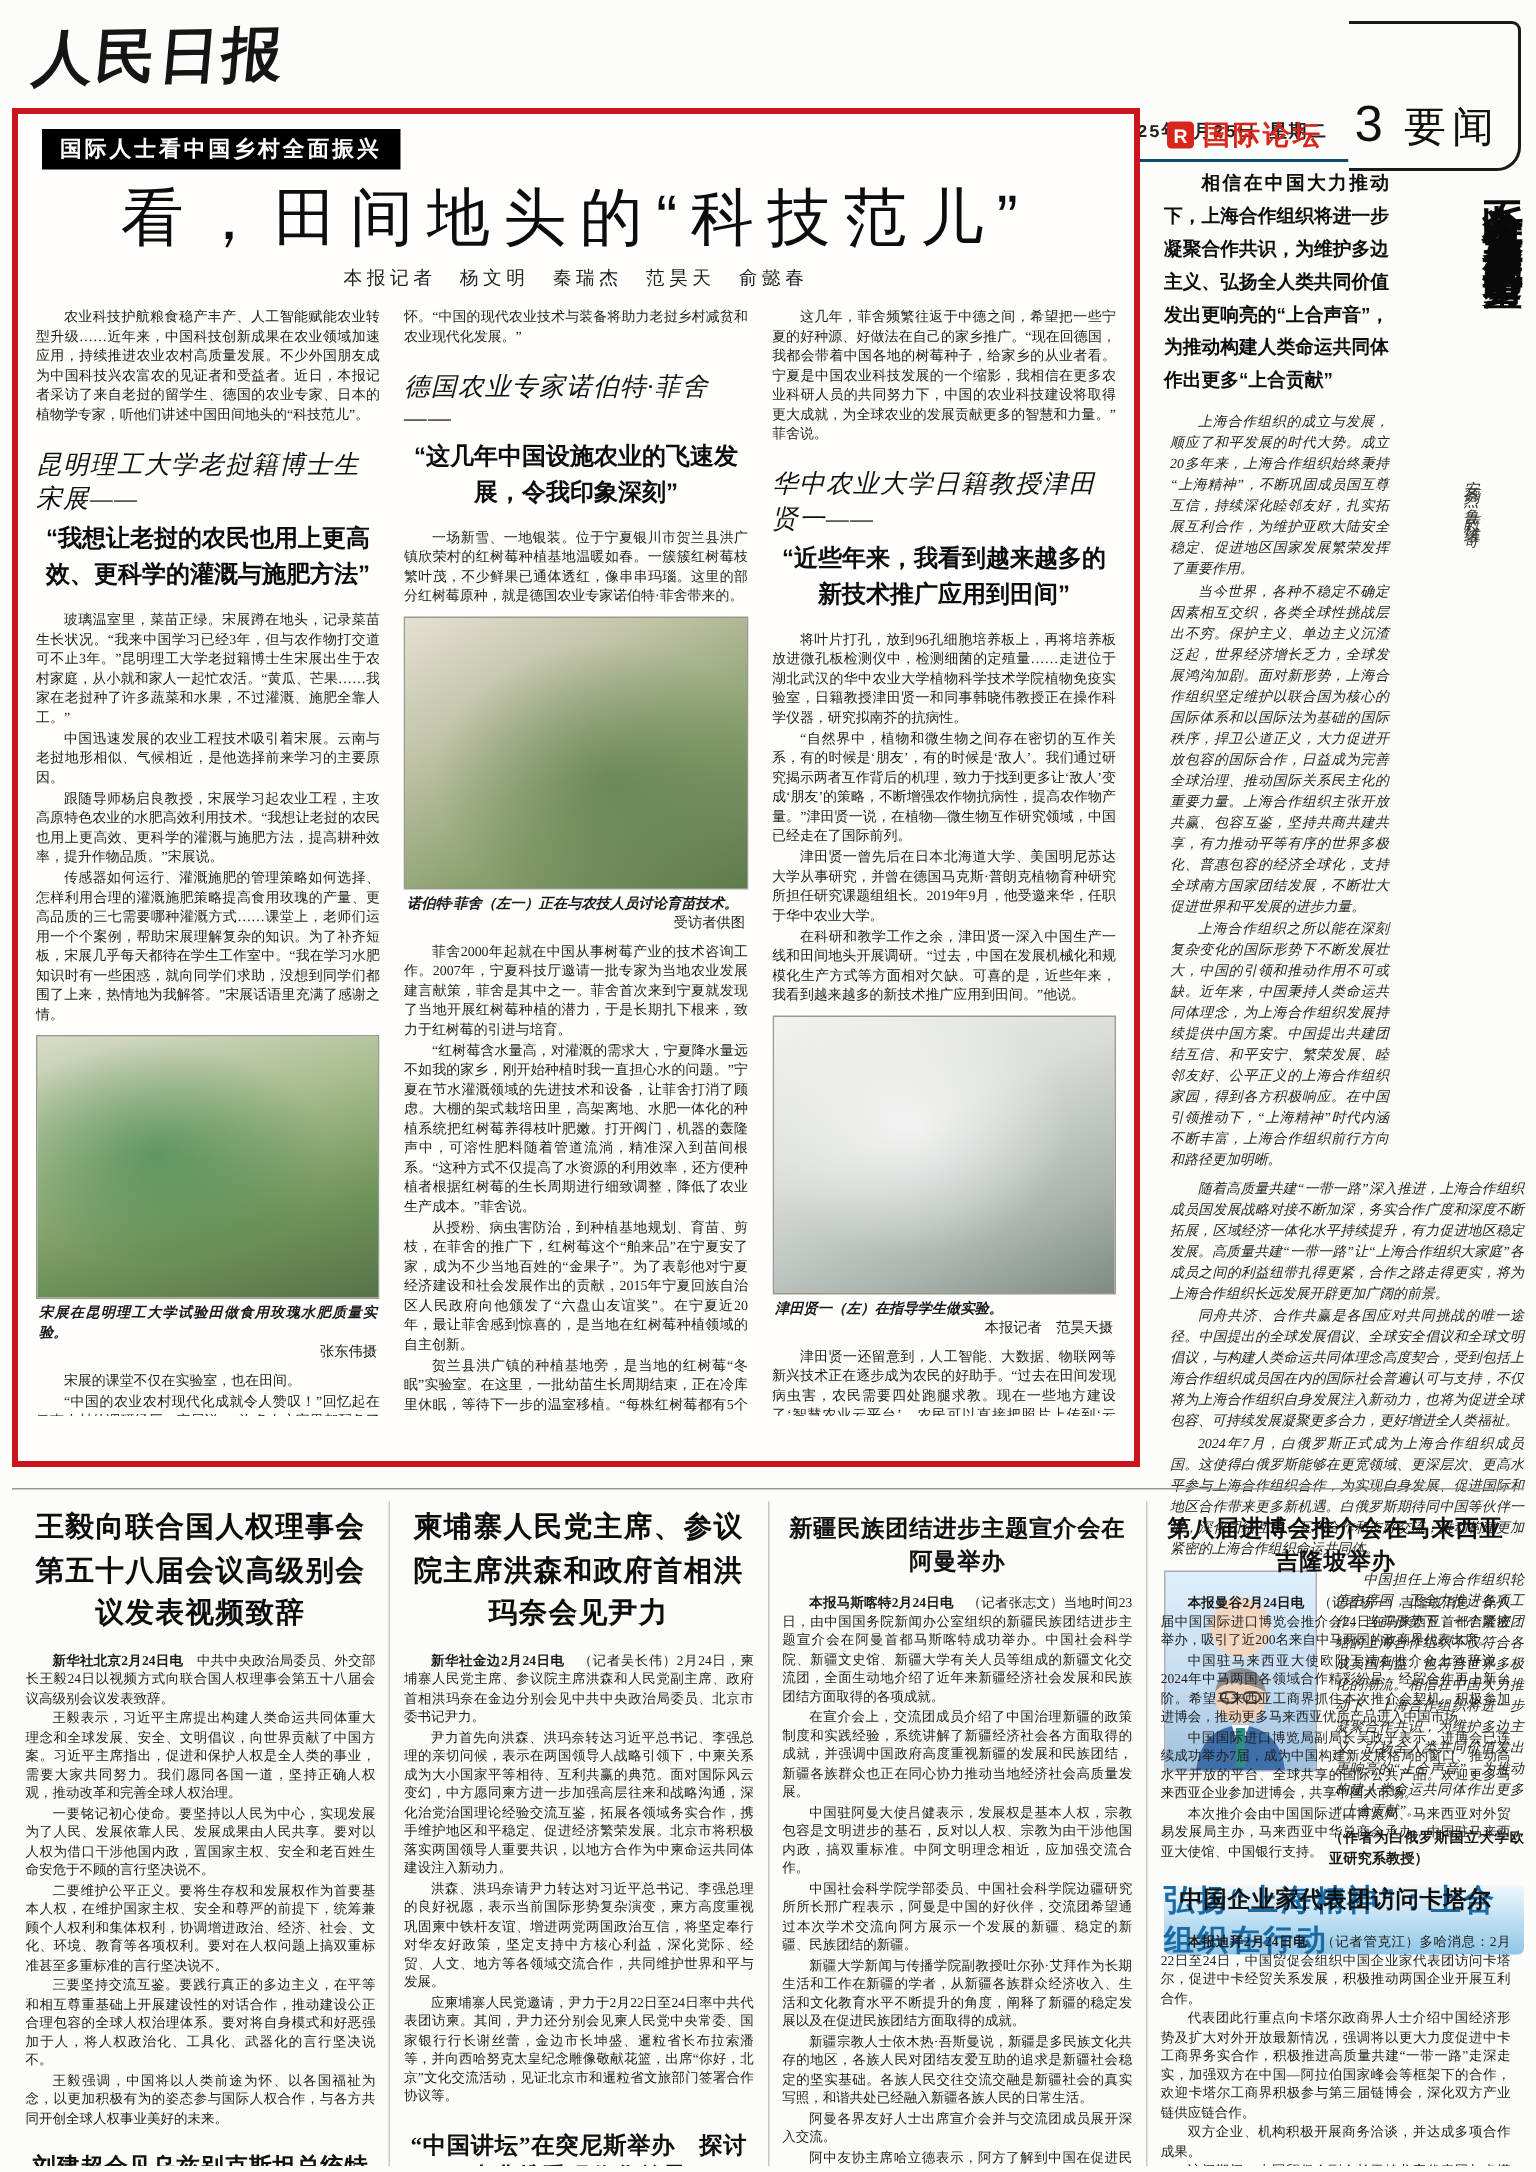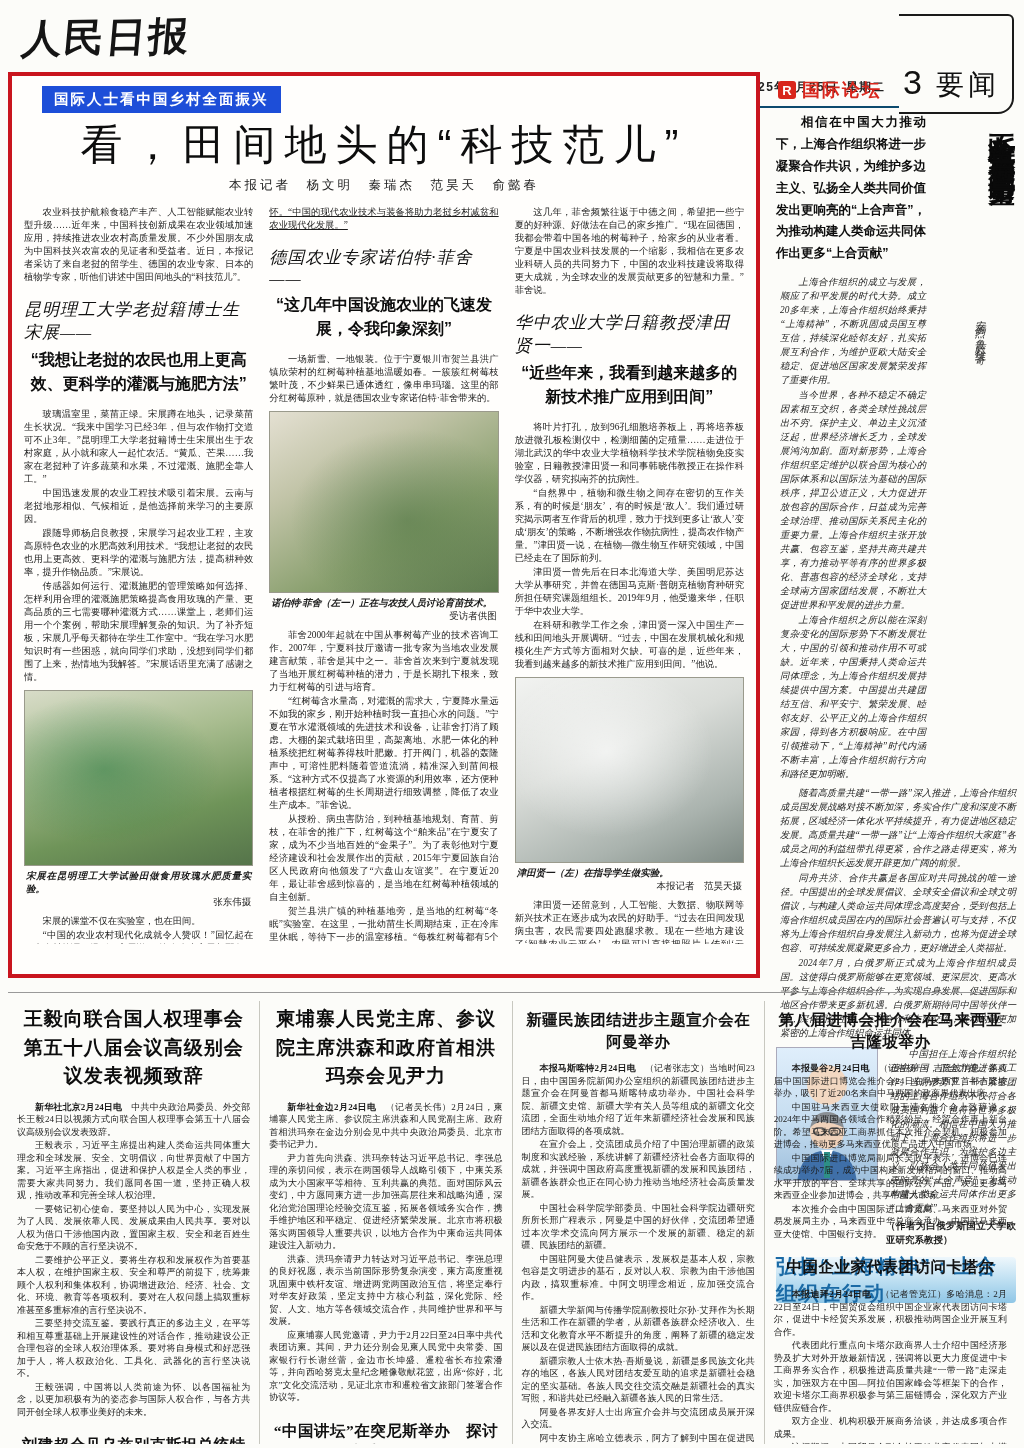--- a/index.html
+++ b/index.html
@@ -26,33 +26,33 @@
     padding:2px 12px 8px 4px;display:flex;align-items:baseline;gap:14px;margin-bottom:-6px;background:#fcfcf9;
   }
   .pi-num{font-family:"Liberation Sans",sans-serif;font-size:34px;color:#111;}
   .pi-section{font-family:"Liberation Sans",sans-serif;font-size:28px;color:#111;letter-spacing:4px;margin-top:48px;}
   
   .mainbox{
     position:absolute;left:8px;top:72px;width:752px;height:906px;
     border:4px solid #c9151e;background:#fffefc;padding:8px 12px;box-sizing:border-box;
   }
   .badge{
-    display:inline-block;background:#1d4ed8;color:#fff;
+    display:inline-block;background:#000000;color:#fff;
     font-family:"Liberation Sans",sans-serif;font-weight:bold;font-size:14.5px;
-    padding:4px 12px;letter-spacing:2px;margin:2px 0 6px 18px;
+    padding:4px 12px;letter-spacing:2px;margin:2px 0 6px 4px;
   }
   .headline{
     text-align:center;font-family:"Liberation Sans",sans-serif;font-weight:400;
     font-size:42px;letter-spacing:9px;color:#0d0d0d;margin:2px 0 8px 0;line-height:1.15;
   }
   .byline{text-align:center;font-size:12.5px;letter-spacing:3px;color:#222;margin-bottom:12px;}
   .cols{display:flex;gap:16px;height:738px;}
   .col{flex:1;overflow:hidden;}
   .para{font-size:9.3px;line-height:13px;text-align:justify;text-indent:2em;margin:0 0 1px 0;color:#1c1c1c;}
-  .para.noindent{text-indent:0;text-decoration:underline;}
+  .para.noindent{text-indent:0;}
   .intro .para,.intro{font-size:9.3px;line-height:13px;text-align:justify;text-indent:2em;margin:0 0 8px 0;}
   .kicker{font-style:italic;font-size:17px;letter-spacing:1px;margin:14px 0 4px 0;color:#111;}
   .subhead{
     font-family:"Liberation Sans",sans-serif;font-weight:bold;font-size:16px;line-height:1.5;
     text-align:center;margin:2px 4px 12px 4px;color:#0d0d0d;
   }
   .photo{width:100%;border:1px solid #9a9a8c;box-sizing:border-box;margin:6px 0 4px 0;}
   .ph-green1{height:176px;background:
     radial-gradient(ellipse at 35% 45%, rgba(46,125,70,.55), rgba(0,0,0,0) 55%),
     linear-gradient(165deg,#d8dcc8 0%,#a9bd90 35%,#6f9459 70%,#55744a 100%);}
@@ -286,22 +286,22 @@
       <div class="hl-kai">“中国讲坛”在突尼斯举办　探讨中非携手现代化前景</div>
 
     </div>
   </div>
   <div class="bcol">
     <div class="b-art">
       <div class="hl-kai">新疆民族团结进步主题宣介会在阿曼举办</div>
       <div>
           <p class="para"><b>本报马斯喀特2月24日电</b>　（记者张志文）当地时间23日，由中国国务院新闻办公室组织的新疆民族团结进步主题宣介会在阿曼首都马斯喀特成功举办。中国社会科学院、新疆文史馆、新疆大学有关人员等组成的新疆文化交流团，全面生动地介绍了近年来新疆经济社会发展和民族团结方面取得的各项成就。</p>
           <p class="para">在宣介会上，交流团成员介绍了中国治理新疆的政策制度和实践经验，系统讲解了新疆经济社会各方面取得的成就，并强调中国政府高度重视新疆的发展和民族团结，新疆各族群众也正在同心协力推动当地经济社会高质量发展。</p>
+          <p class="para">中国驻阿曼大使吕健表示，发展权是基本人权，宗教包容是文明进步的基石，反对以人权、宗教为由干涉他国内政，搞双重标准。中阿文明理念相近，应加强交流合作。</p>
           <p class="para">中国社会科学院学部委员、中国社会科学院边疆研究所所长邢广程表示，阿曼是中国的好伙伴，交流团希望通过本次学术交流向阿方展示一个发展的新疆、稳定的新疆、民族团结的新疆。</p>
-          <p class="para">中国驻阿曼大使吕健表示，发展权是基本人权，宗教包容是文明进步的基石，反对以人权、宗教为由干涉他国内政，搞双重标准。中阿文明理念相近，应加强交流合作。</p>
           <p class="para">新疆大学新闻与传播学院副教授吐尔孙·艾拜作为长期生活和工作在新疆的学者，从新疆各族群众经济收入、生活和文化教育水平不断提升的角度，阐释了新疆的稳定发展以及在促进民族团结方面取得的成就。</p>
           <p class="para">新疆宗教人士依木热·吾斯曼说，新疆是多民族文化共存的地区，各族人民对团结友爱互助的追求是新疆社会稳定的坚实基础。各族人民交往交流交融是新疆社会的真实写照，和谐共处已经融入新疆各族人民的日常生活。</p>
           <p class="para">阿曼各界友好人士出席宣介会并与交流团成员展开深入交流。</p>
           <p class="para">阿中友协主席哈立德表示，阿方了解到中国在促进民族和谐相处方面的宝贵经验，认为新疆的多民族和谐相处是促进国家经济发展的积极因素。</p>
         </div>
     </div>
   </div>
   <div class="bcol">
     <div class="b-art">
       <div class="hl-kai">第八届进博会推介会在马来西亚吉隆坡举办</div>

